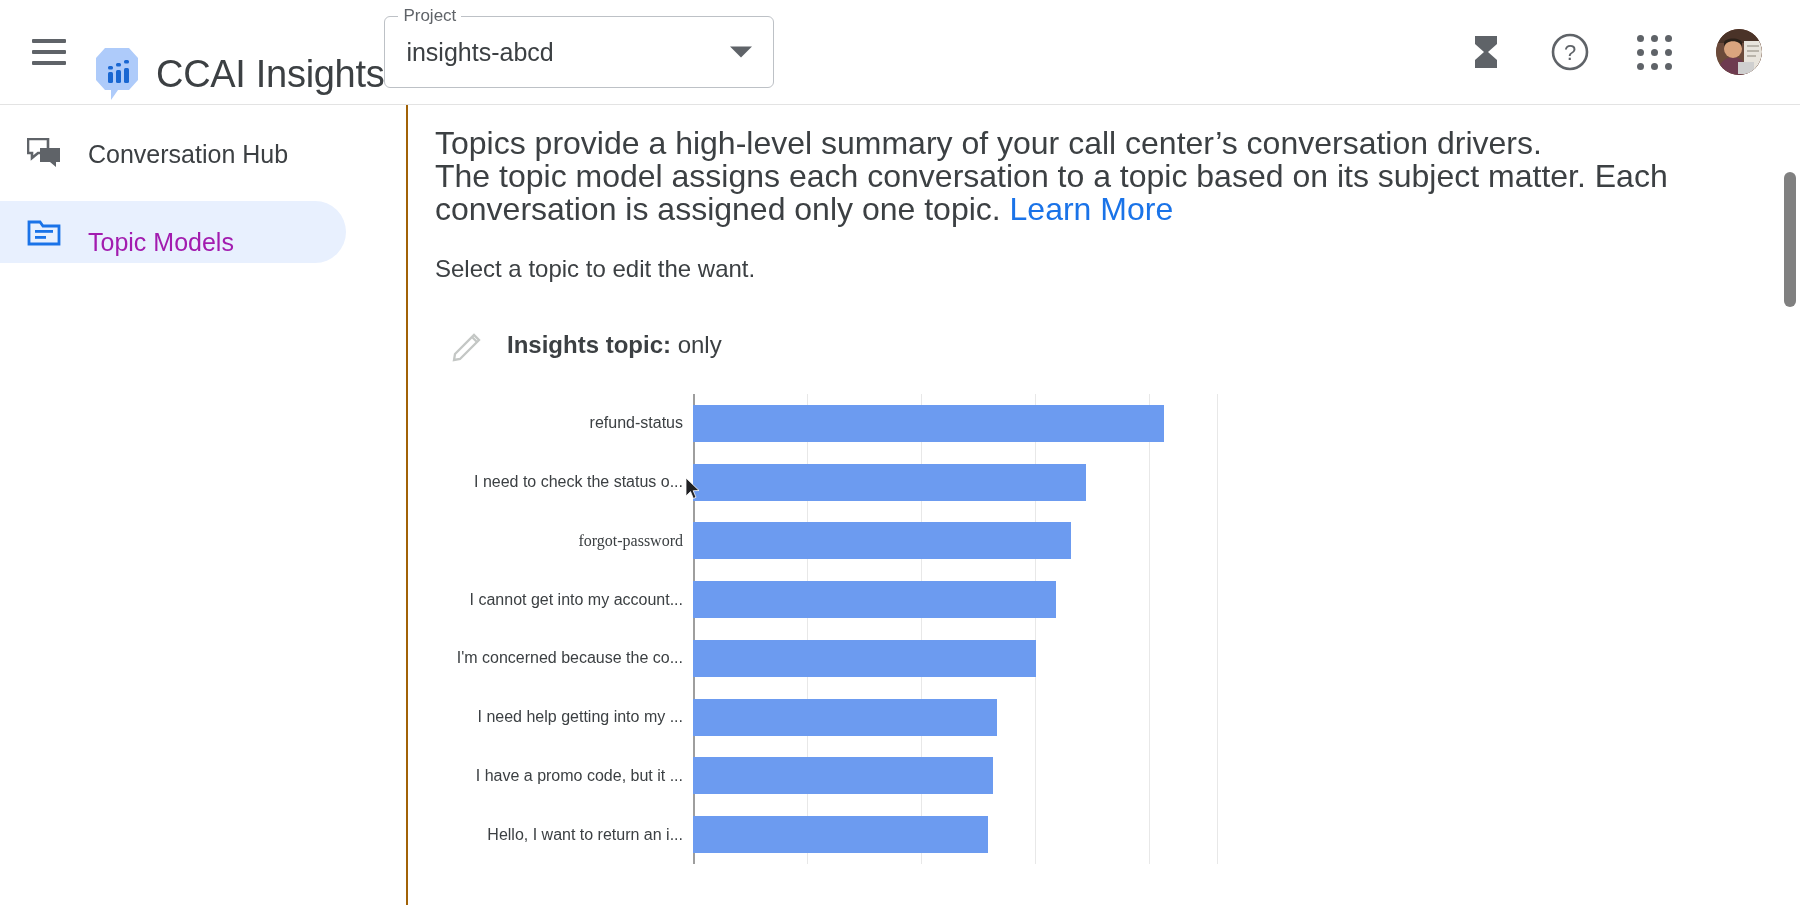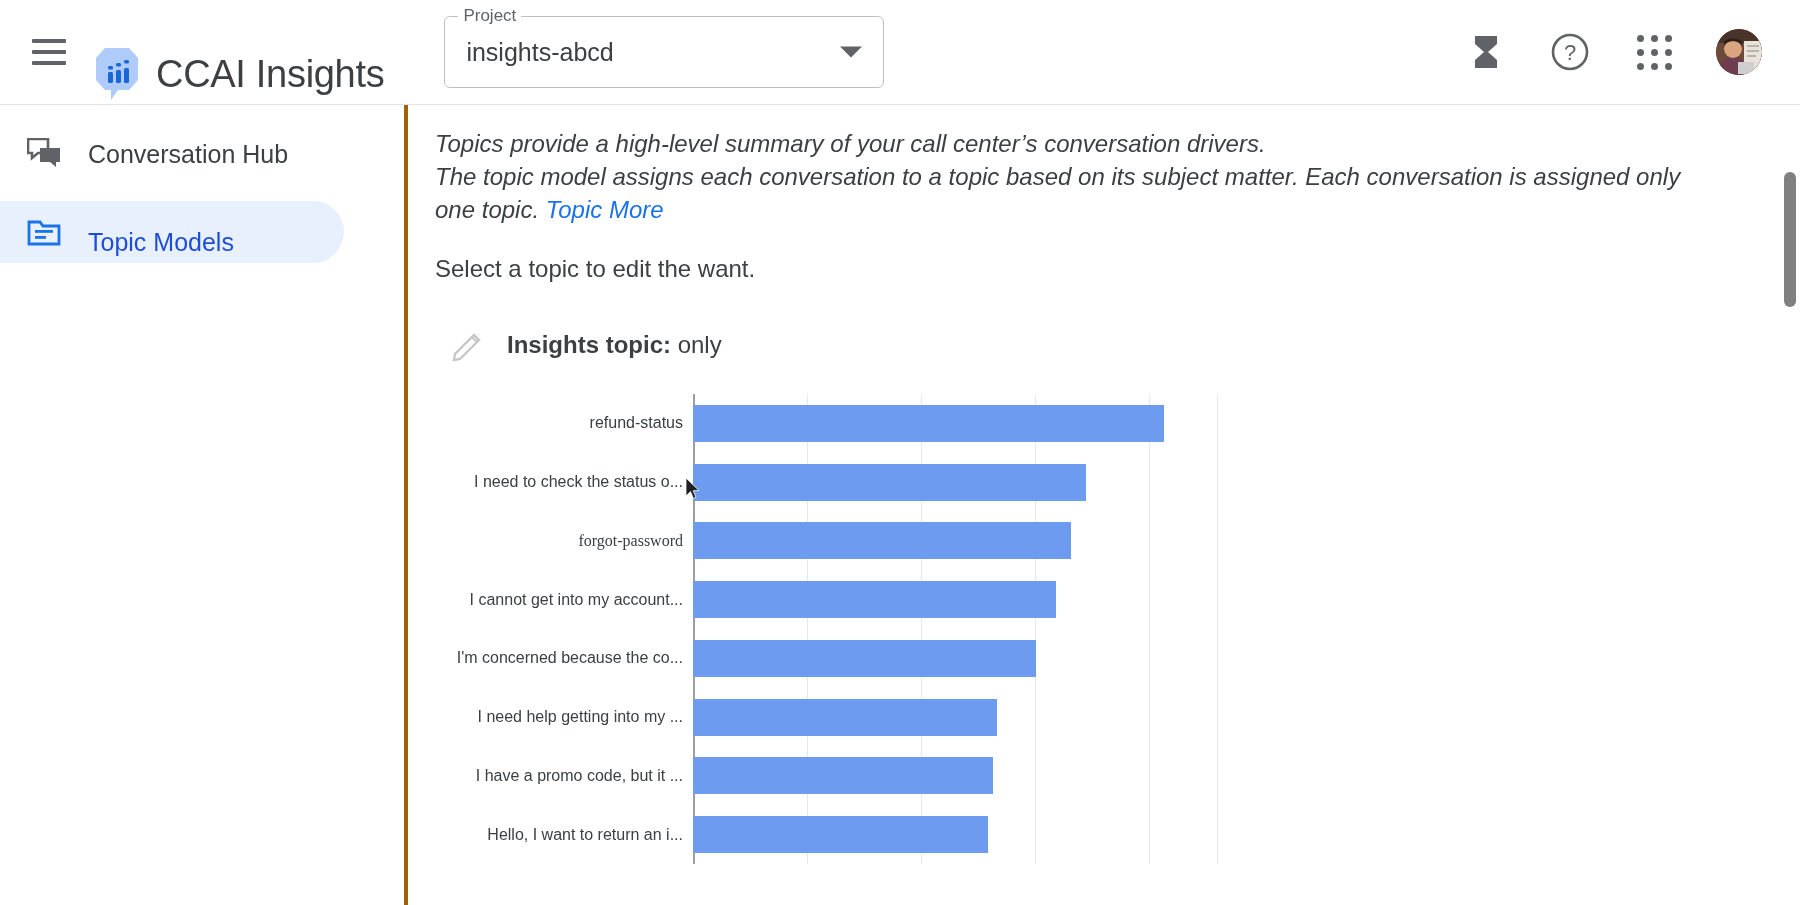--- a/index.html
+++ b/index.html
@@ -30,21 +30,21 @@
 
   .brand { display:flex; align-items:center; flex:none;margin-top:44px; }
   .logo-mark { width: 46px; height: 56px; position:relative; flex:none; }
   .brand-name {
     font-size: 38px; letter-spacing:-0.3px; color:#3c4043;
     margin-left: 16px; white-space:nowrap; font-weight:400;
   }
 
   
   .project-field {
-    position:relative; margin-left: 60px; width: 440px; height: 72px; flex:none;
+    position:relative; width: 390px; height: 72px; flex:none;
   }
   .project-outline {
     position:absolute; inset:0; border:1px solid #bdc1c6; border-radius:6px;
     background:transparent;
   }
   .project-notch {
     position:absolute; left:14px; top:-10px; background:#fff; padding:0 5px;
     font-size:17px; color:#5f6368; line-height:20px;
   }
   .project-value {
@@ -66,38 +66,38 @@
   .apps-grid i { display:block; width:7px; height:7px; border-radius:50%; background:#5f6368; }
 
   .avatar {
     width:46px; height:46px; border-radius:50%; overflow:hidden; cursor:pointer;
     background:#6b4a3a; position:relative; flex:none;
   }
 
   
   .sidebar {
     position:absolute; left:0; top:105px; width:408px; height:800px;
-    background:#fff; border-right:4px solid #a16207; padding-top:18px;
+    background:#fff; border-right:2px solid #a16207; padding-top:18px;
   }
   .nav-item {
     display:flex; align-items:center; height:62px; margin-right:60px;
     border-top-right-radius:31px; border-bottom-right-radius:31px;
     padding-left:22px; cursor:pointer; margin-bottom:16px;
   }
   .nav-item.active { background:#e8f0fe; }
   .nav-icon { width:44px; height:40px; display:flex; align-items:center; justify-content:center; flex:none; }
   .nav-label { font-size:25px; margin-left:22px; color:#3c4043; white-space:nowrap; }
-  .nav-item.active .nav-label { color:#1d4ed8;margin-top:20px; }
+  .nav-item.active .nav-label { color:#a21caf;margin-top:20px; }
 
   
   .main {
     position:absolute; left:409px; top:105px; width:1391px; height:800px;
     background:#fff; overflow:hidden; padding: 22px 0 0 26px;
   }
-  .intro { font-size:24px; line-height:33px; color:#3c4043; max-width:1260px;font-style:italic; }
+  .intro { font-size:32px; line-height:33px; color:#3c4043; max-width:1260px; }
   .intro a { color:#1a73e8; text-decoration:none; cursor:pointer; }
   .subtext { font-size:24px; color:#3c4043; margin-top:29px; }
 
   .selected-row { display:flex; align-items:center; margin-top:45px; margin-left:16px; }
   .pencil { width:34px; height:34px; flex:none; }
   .selected-label { font-size:24px; margin-left:22px; color:#3c4043; }
   .selected-label b { font-weight:700; }
 
   
   .chart { position:relative; margin-top:32px; width:1340px; height:470px; }
@@ -230,21 +230,21 @@
     </div>
 
 
   </div>
 
   <div class="main">
 
     <div class="intro">
       <span>Topics provide a high-level summary of your call center’s conversation drivers.</span><br>
       <span>The topic model assigns each conversation to a topic based on its subject matter. Each conversation is assigned only one topic.</span>
-      <a href="#">Topic More</a>
+      <a href="#">Learn More</a>
     </div>
 
     <div class="subtext">Select a topic to edit the want.</div>
 
     <div class="selected-row">
       <div class="pencil">
         <svg width="34" height="34" viewBox="0 0 34 34">
           <path d="M4 26 L23 7 L28 12 L9 31 L3 32 Z" fill="none" stroke="#c4c7c5" stroke-width="2.3"></path>
           <path d="M21 9 L26 14" stroke="#c4c7c5" stroke-width="2.3"></path>
         </svg>

